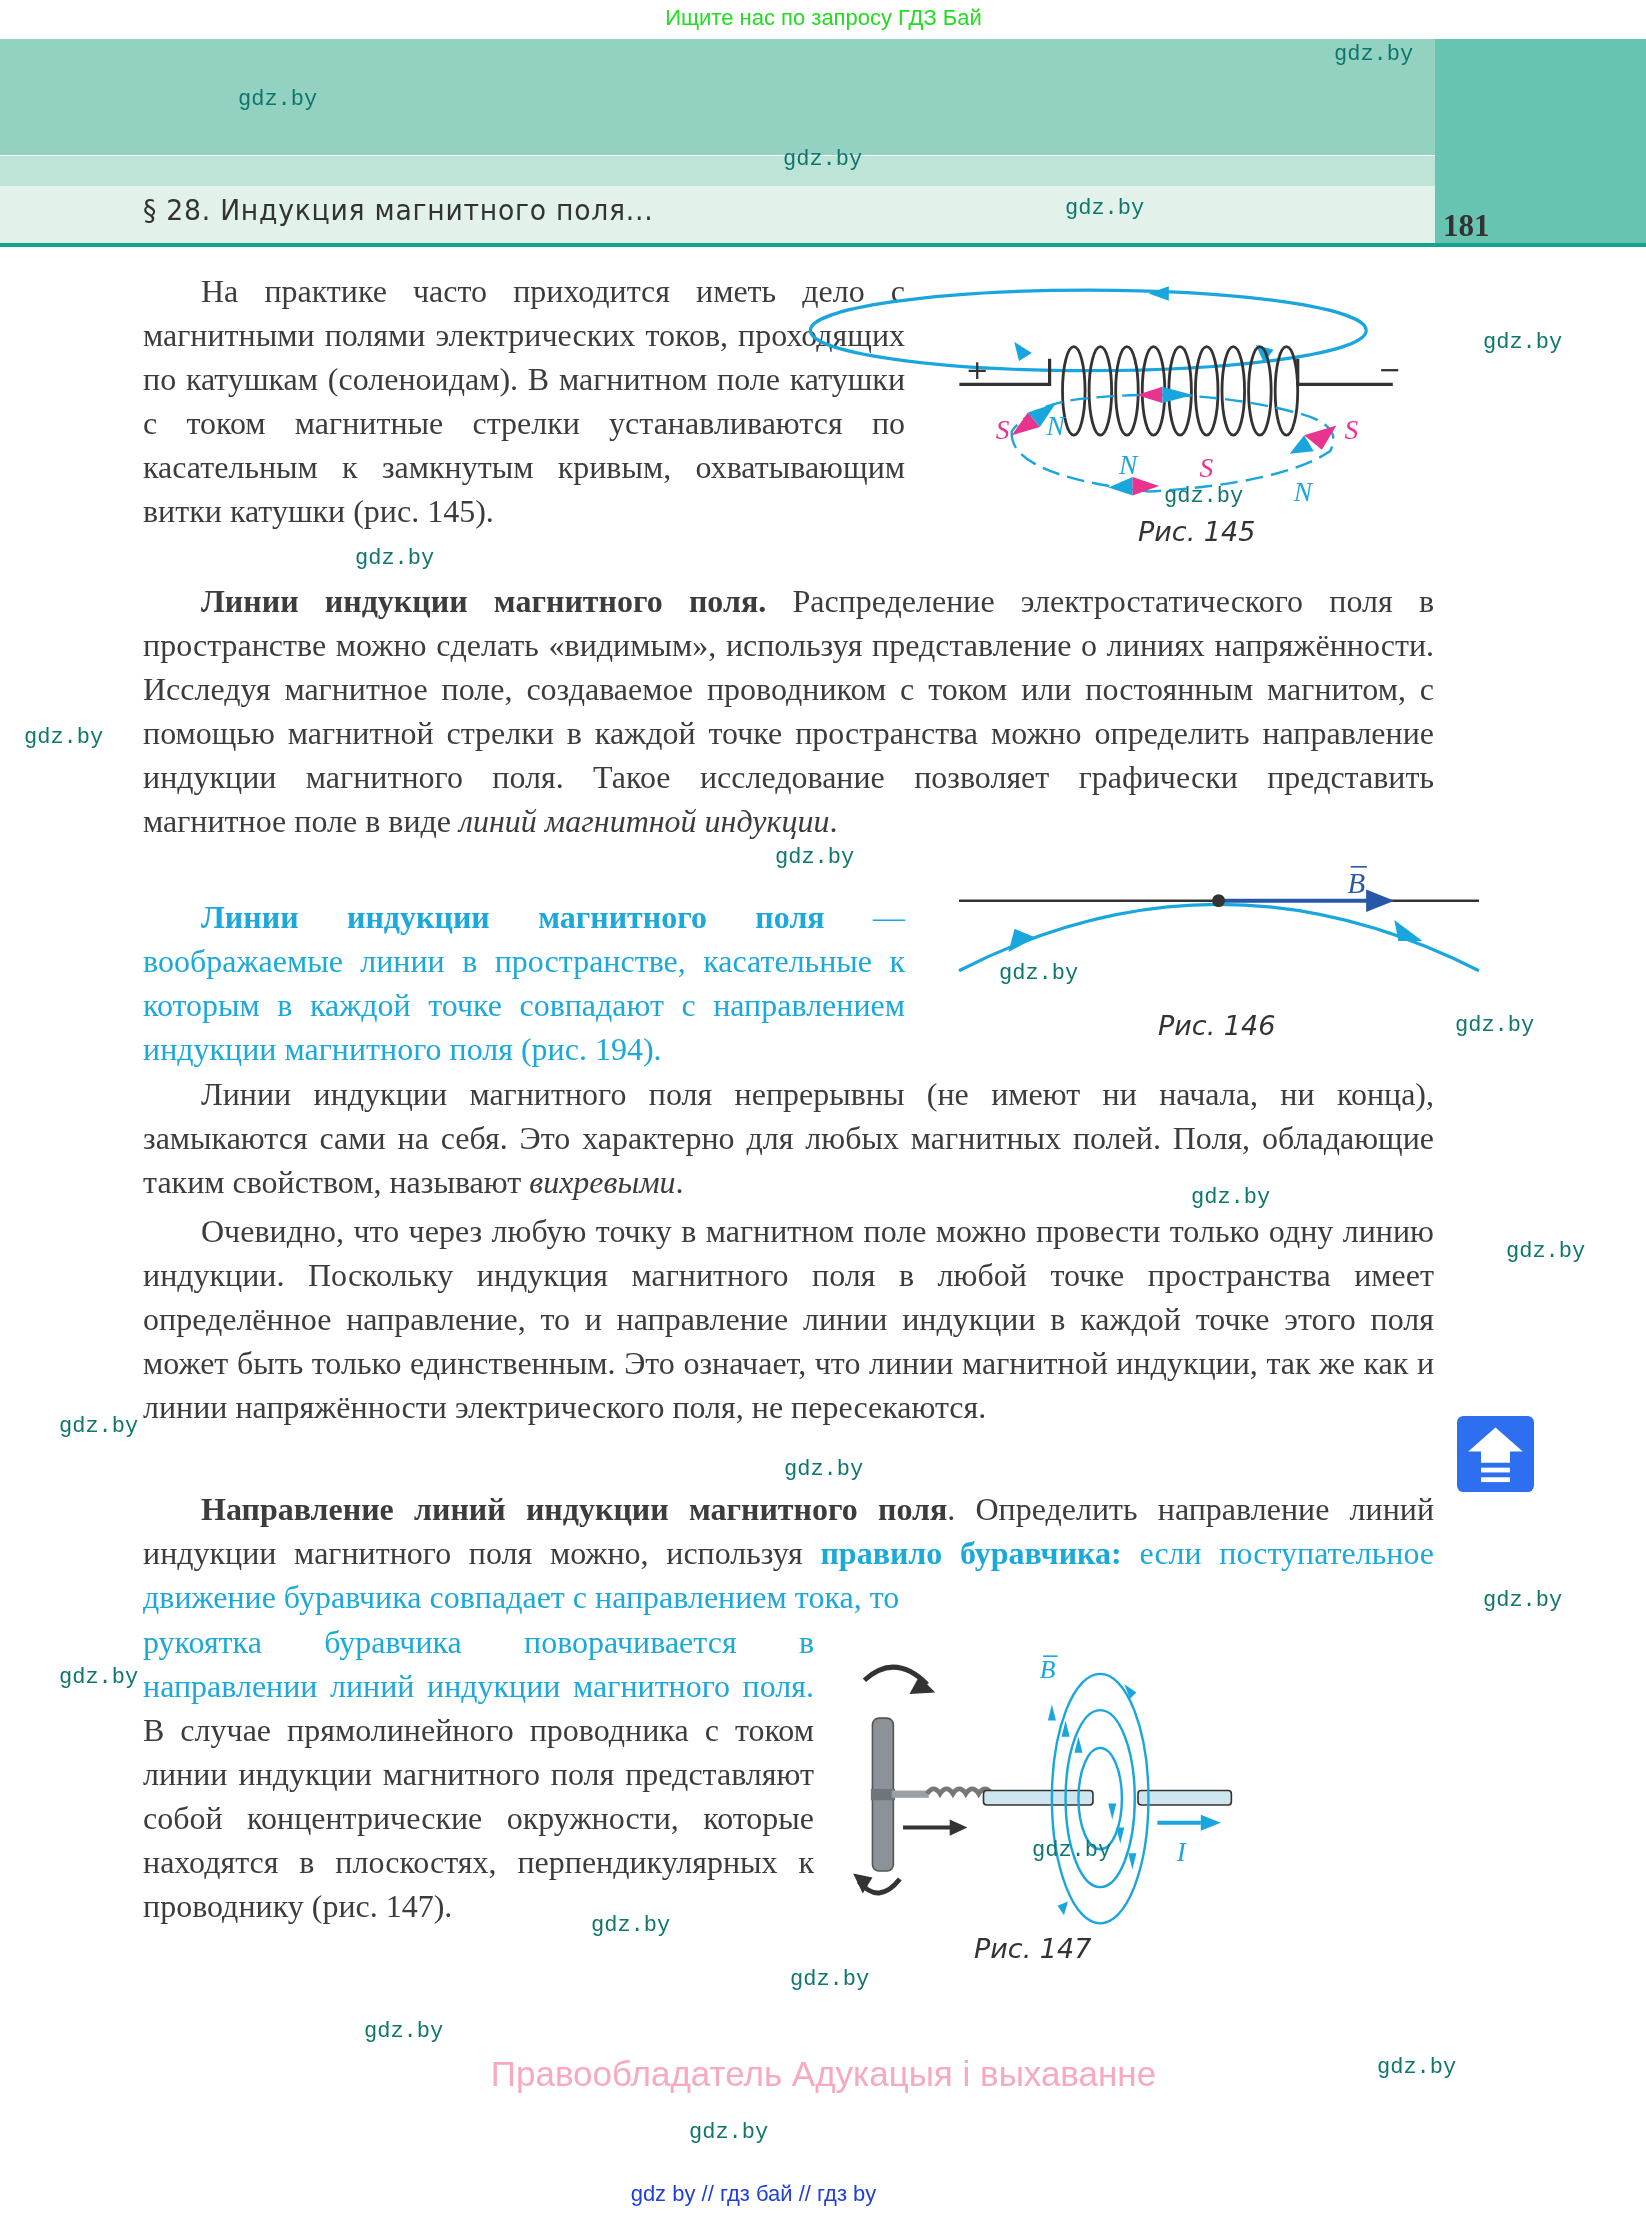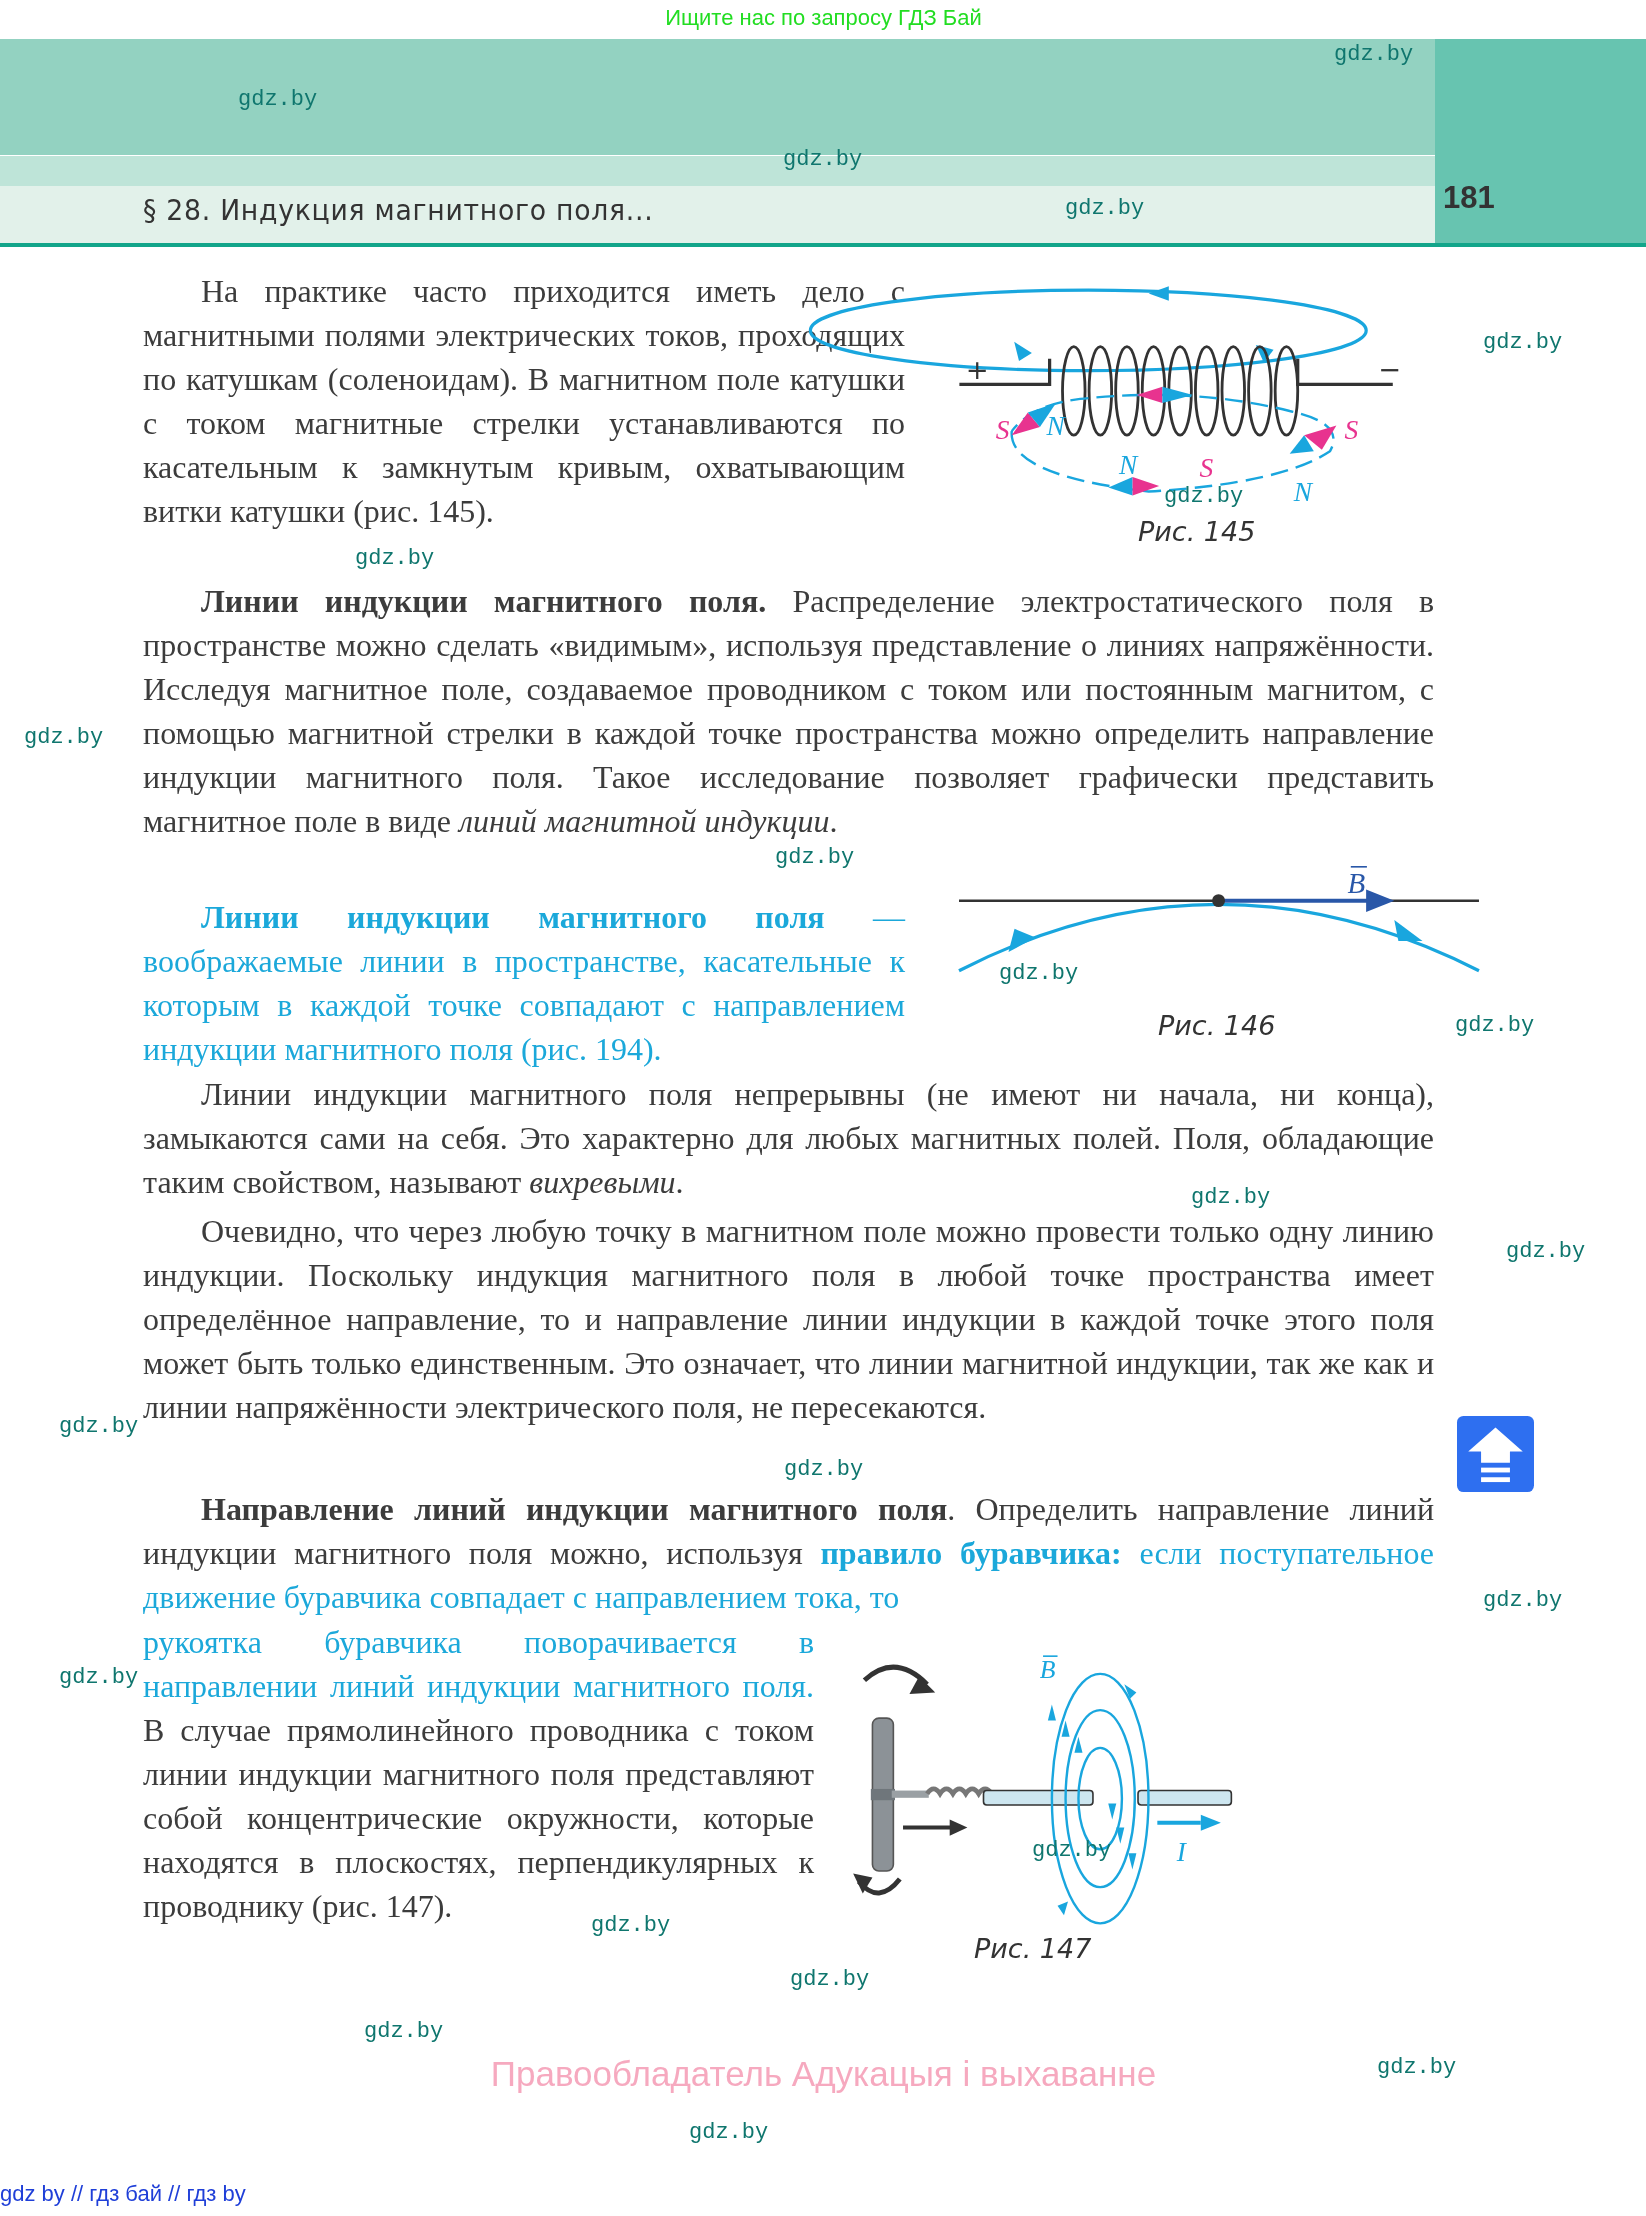--- a/index.html
+++ b/index.html
@@ -10,36 +10,36 @@
     font-family: "Liberation Sans", sans-serif; font-size: 22px; line-height: 35px; color: #22dd22; }
 
   .hdr-dark { position: absolute; left: 0; top: 39px; width: 1435px; height: 116px; background: #93d2c1; }
   .hdr-mid { position: absolute; left: 0; top: 156px; width: 1435px; height: 31px; background: #bee4d8; }
   .hdr-light { position: absolute; left: 0; top: 186px; width: 1435px; height: 58px; background: #e2f1ea; }
   .hdr-page { position: absolute; left: 1435px; top: 39px; width: 212px; height: 205px; background: #67c4b0; }
   .hdr-rule { position: absolute; left: 0; top: 243px; width: 1647px; height: 4px; background: #12a58a; }
 
   .chapter-title { position: absolute; left: 143px; top: 193px; font-family: "DejaVu Sans", sans-serif;
     font-size: 29px; color: #333; letter-spacing: 0.8px; transform: scaleX(0.92); transform-origin: left; }
-  .page-number { position: absolute; left: 1443px; top: 180px; font-family: Liberation Sans, sans-serif;
+  .page-number { position: absolute; left: 1443px; top: 208px; font-family: Liberation Serif, serif;
     font-weight: bold; font-size: 31px; color: #333; }
 
   .text { position: absolute; font-size: 32px; line-height: 44px; text-align: justify; color: #3c3c3c; }
   .text p { text-indent: 58px; }
   .blue { color: #1ba8da; }
   .bold { font-weight: bold; }
   .ital { font-style: italic; }
 
   .wm { position: absolute; font-family: Liberation Mono, monospace; font-size: 22px; color: #0f766e; }
 
   .caption { position: absolute; font-family: "DejaVu Sans", sans-serif; font-style: italic; font-size: 27px; color: #333; }
 
   .rights { position: absolute; left: 0; top: 2054px; width: 1647px; text-align: center;
     font-family: "Liberation Sans", sans-serif; font-size: 35px; color: #f6a9bf; }
-  .footer-links { position: absolute; left: 0; top: 2181px; width: 1507px; 
+  .footer-links { position: absolute; left: 0; top: 2181px; width: 1507px; text-align: center;
     font-family: "Liberation Sans", sans-serif; font-size: 22px; color: #1f3fd8; }
 
   .scroll-top { position: absolute; left: 1457px; top: 1416px; width: 77px; height: 76px; border-radius: 6.4px;
     background: #2e6ff0; cursor: pointer; }
 
   svg { position: absolute; overflow: visible; }
 </style>
 </head>
 <body>
 

